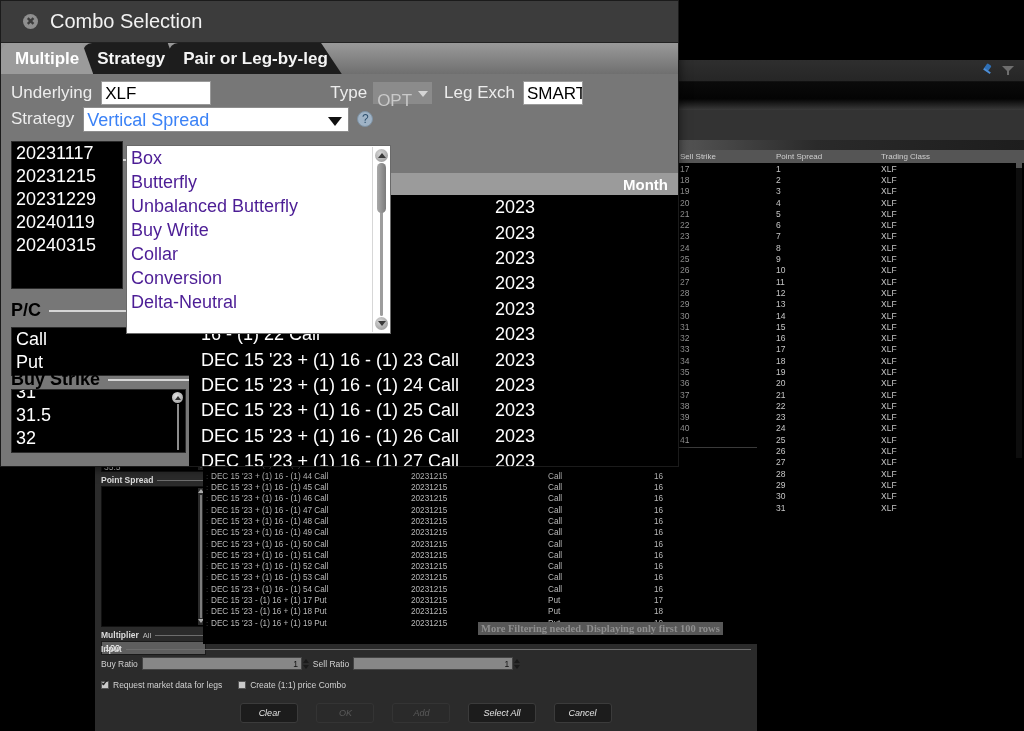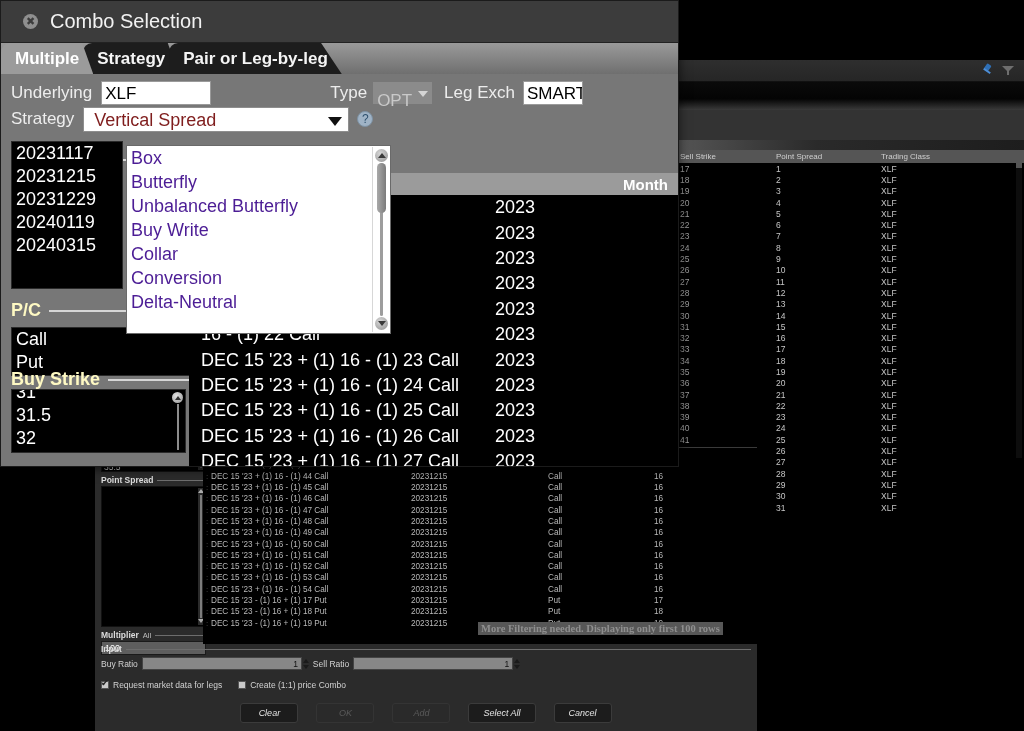--- a/index.html
+++ b/index.html
@@ -178,34 +178,34 @@
   }
   .type-combo .caret {
     position: absolute; right: 4px; top: 9px; width: 0; height: 0;
     border-left: 5px solid transparent; border-right: 5px solid transparent; border-top: 6px solid #d5d5d5;
   }
   .legexch-fld { margin-left: 8px; width: 60px; overflow: hidden; white-space: nowrap; }
 
   .strategy-combo {
     position: relative; margin-left: 9px; width: 266px; height: 25px;
     background: #fff; border: 1px solid #8e8e8e;
-    color: #7f1d1d; font-size: 18px; line-height: 24px; padding-left: 10px;
+    color: #3b82f6; font-size: 18px; line-height: 24px; padding-left: 3px;
   }
   .strategy-combo .caret {
     position: absolute; right: 6px; top: 9px; width: 0; height: 0;
     border-left: 7px solid transparent; border-right: 7px solid transparent; border-top: 9px solid #111;
   }
   .help-ico {
     width: 16px; height: 16px; border-radius: 50%; background: #9fb3c6; color: #30526f;
     font-size: 12px; display: flex; align-items: center; justify-content: center;
     margin-left: 8px; border: 1px solid #7e92a4;
   }
 
   .sec-label { display: flex; align-items: center; gap: 8px; padding: 2px 10px 1px 10px; }
-  .sec-label .txt { color: #fef9c3; font-size: 18px; font-weight: bold; }
+  .sec-label .txt { color: #000000; font-size: 18px; font-weight: bold; }
   .sec-label .rule { flex: 1; height: 2px; background: #d6d6d6; }
 
   .listbox-white-bg { background: #000; border: 1px solid #2a2a2a; }
   .lb-item { color: #fff; font-size: 18px; line-height: 23px; padding-left: 4px; white-space: nowrap; }
 
   .month-box { position: absolute; left: 10px; top: 140px; width: 112px; height: 148px; overflow: hidden; }
   .pc-box { position: absolute; left: 10px; top: 326px; width: 187px; height: 49px; overflow: hidden; }
   .buystrike-box { position: absolute; left: 10px; top: 388px; width: 175px; height: 64px; overflow: hidden; }
 
   .dlg-table-head {

